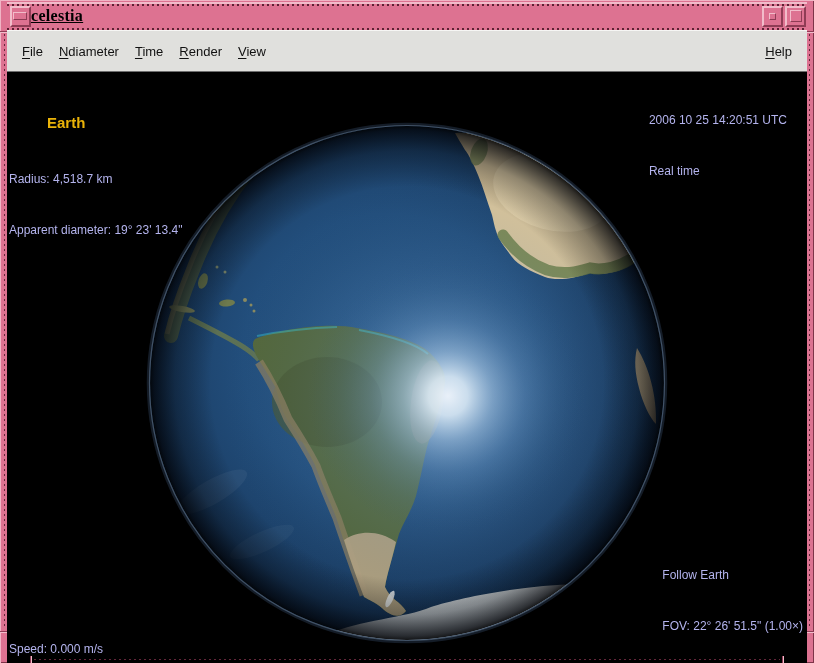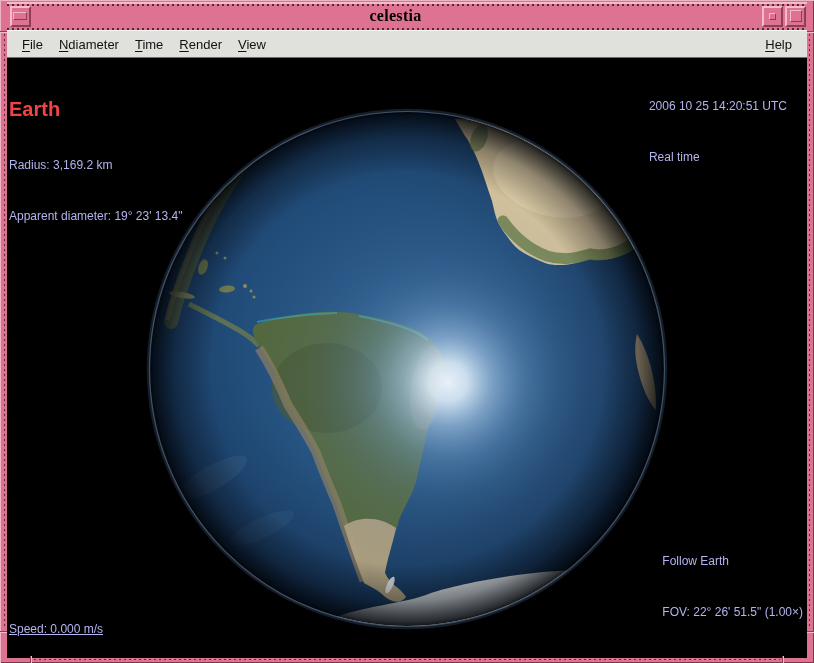--- a/index.html
+++ b/index.html
@@ -34,50 +34,50 @@
     display:flex; align-items:center; justify-content:center;
     flex:0 0 auto;
   }
   .glyph-dash { width:14px; height:8px; margin-right:2px;
     border:1px solid; border-color:#f2bcca #8f3c55 #8f3c55 #f2bcca; background:#dd7291; }
   .glyph-sq-small { width:7px; height:7px;
     border:1px solid; border-color:#f2bcca #8f3c55 #8f3c55 #f2bcca; background:#dd7291; }
   .glyph-sq-large { width:12px; height:12px;
     border:1px solid; border-color:#f2bcca #8f3c55 #8f3c55 #f2bcca; background:#dd7291; }
   .tb-title {
-    flex:1; text-align:center;
+    flex:1; 
     font:bold 16px "Liberation Serif", serif;
-    color:#000; letter-spacing:0.3px;
+    color:#000; letter-spacing:0.3px;text-decoration:underline;
   }
   .tb-right { display:flex; flex:0 0 auto; margin-right:1px; }
   .tb-right .tb-btn { margin-left:2px; }
 
   
   .menubar {
-    height:28px;
+    height:42px;
     background:#e0e0dd;
     border-top:1px solid #f6f6f4;
     border-bottom:1px solid #6e6e6e;
     display:flex; align-items:center;
     padding:0 7px;
     font-size:13px; color:#111;
   }
   .menu-item { padding:2px 8px; white-space:nowrap; cursor:default; }
   .menu-item.help { margin-left:auto;text-align:right; }
   .mn { text-decoration:underline; text-underline-offset:2px; }
 
   
   .viewport { position:relative; width:800px; height:600px; background:#000; overflow:hidden; }
   .viewport svg { position:absolute; left:0; top:0; }
 
   .hud { position:absolute; color:#b4b4ee; font-size:12px; line-height:17px; white-space:pre; }
   .hud-tl { left:2px; top:5px; }
-  .hud-title { font-weight:bold; font-size:20px; line-height:24px; color:#ef4444; margin-bottom:2px; }
+  .hud-title { font-weight:bold; font-size:15px; line-height:24px; color:#eab308; margin-bottom:2px;margin-left:38px; }
   .hud-tr { right:20px; top:6px; text-align:left; }
-  .hud-bl { left:2px; bottom:20px;text-decoration:underline; }
+  .hud-bl { left:2px; bottom:14px; }
   .hud-br { right:4px; bottom:3px; text-align:left;margin-left:45px; }
 
   
   .v-stipple { position:absolute; width:1px; top:34px; bottom:34px;
     background:repeating-linear-gradient(180deg,#63263a 0 2px,rgba(0,0,0,0) 2px 5px); }
   .v-stipple.left { left:4px; } .v-stipple.right { right:4px; }
   .h-stipple { position:absolute; height:1px; left:34px; right:34px; bottom:3px;
     background:repeating-linear-gradient(90deg,#63263a 0 2px,rgba(0,0,0,0) 2px 5px); }
   .seam-h { position:absolute; width:7px; height:2px;
     background:linear-gradient(180deg,#8f3c55 50%,#f2bcca 50%); }
@@ -211,21 +211,21 @@
       </g>
 
       <g>
         <circle cx="400" cy="311" r="257.5" fill="none" stroke="#8fb0d8" stroke-opacity="0.45" stroke-width="1.2"></circle>
         <circle cx="400" cy="311" r="259" fill="none" stroke="#5b7fb2" stroke-opacity="0.22" stroke-width="2.5"></circle>
       </g>
     </svg>
 
     <div class="hud hud-tl">
       <div class="hud-title">Earth</div>
-      <div>Radius: 3,169.2 km</div>
+      <div>Radius: 4,518.7 km</div>
       <div>Apparent diameter: 19° 23' 13.4"</div>
     </div>
 
     <div class="hud hud-tr">
       <div>2006 10 25 14:20:51 UTC</div>
       <div>Real time</div>
     </div>
 
     <div class="hud hud-bl">Speed: 0.000 m/s</div>
 

